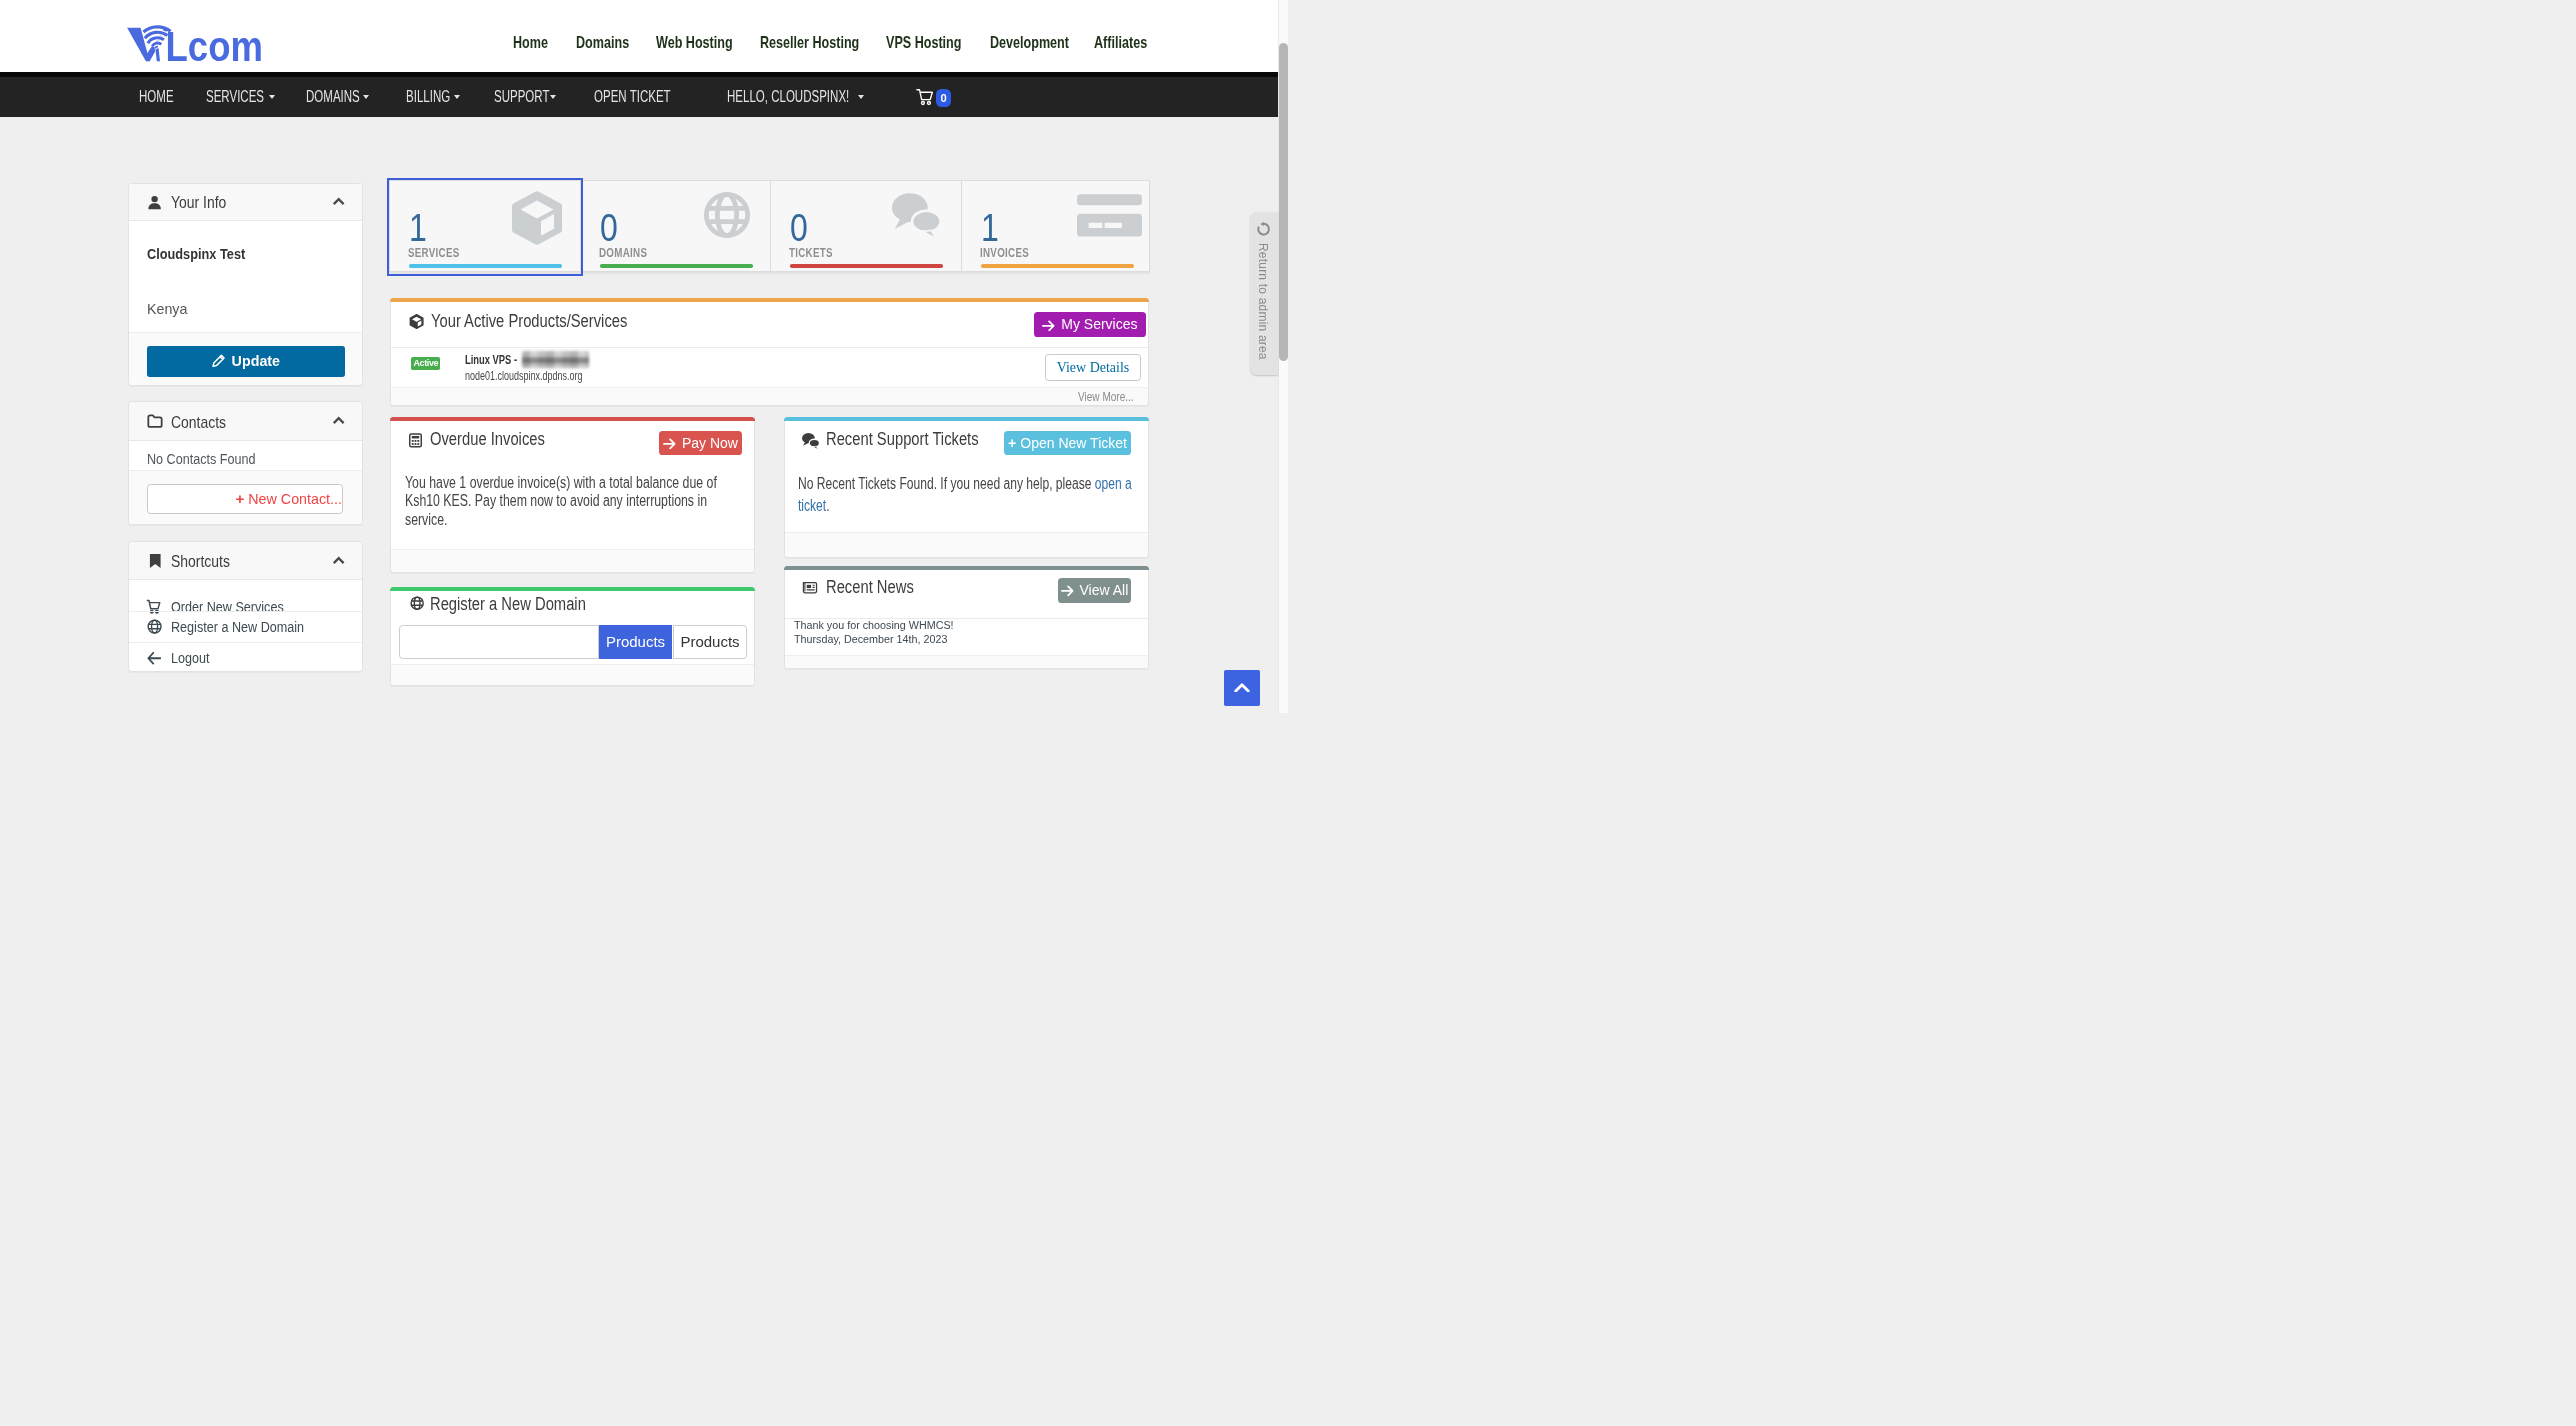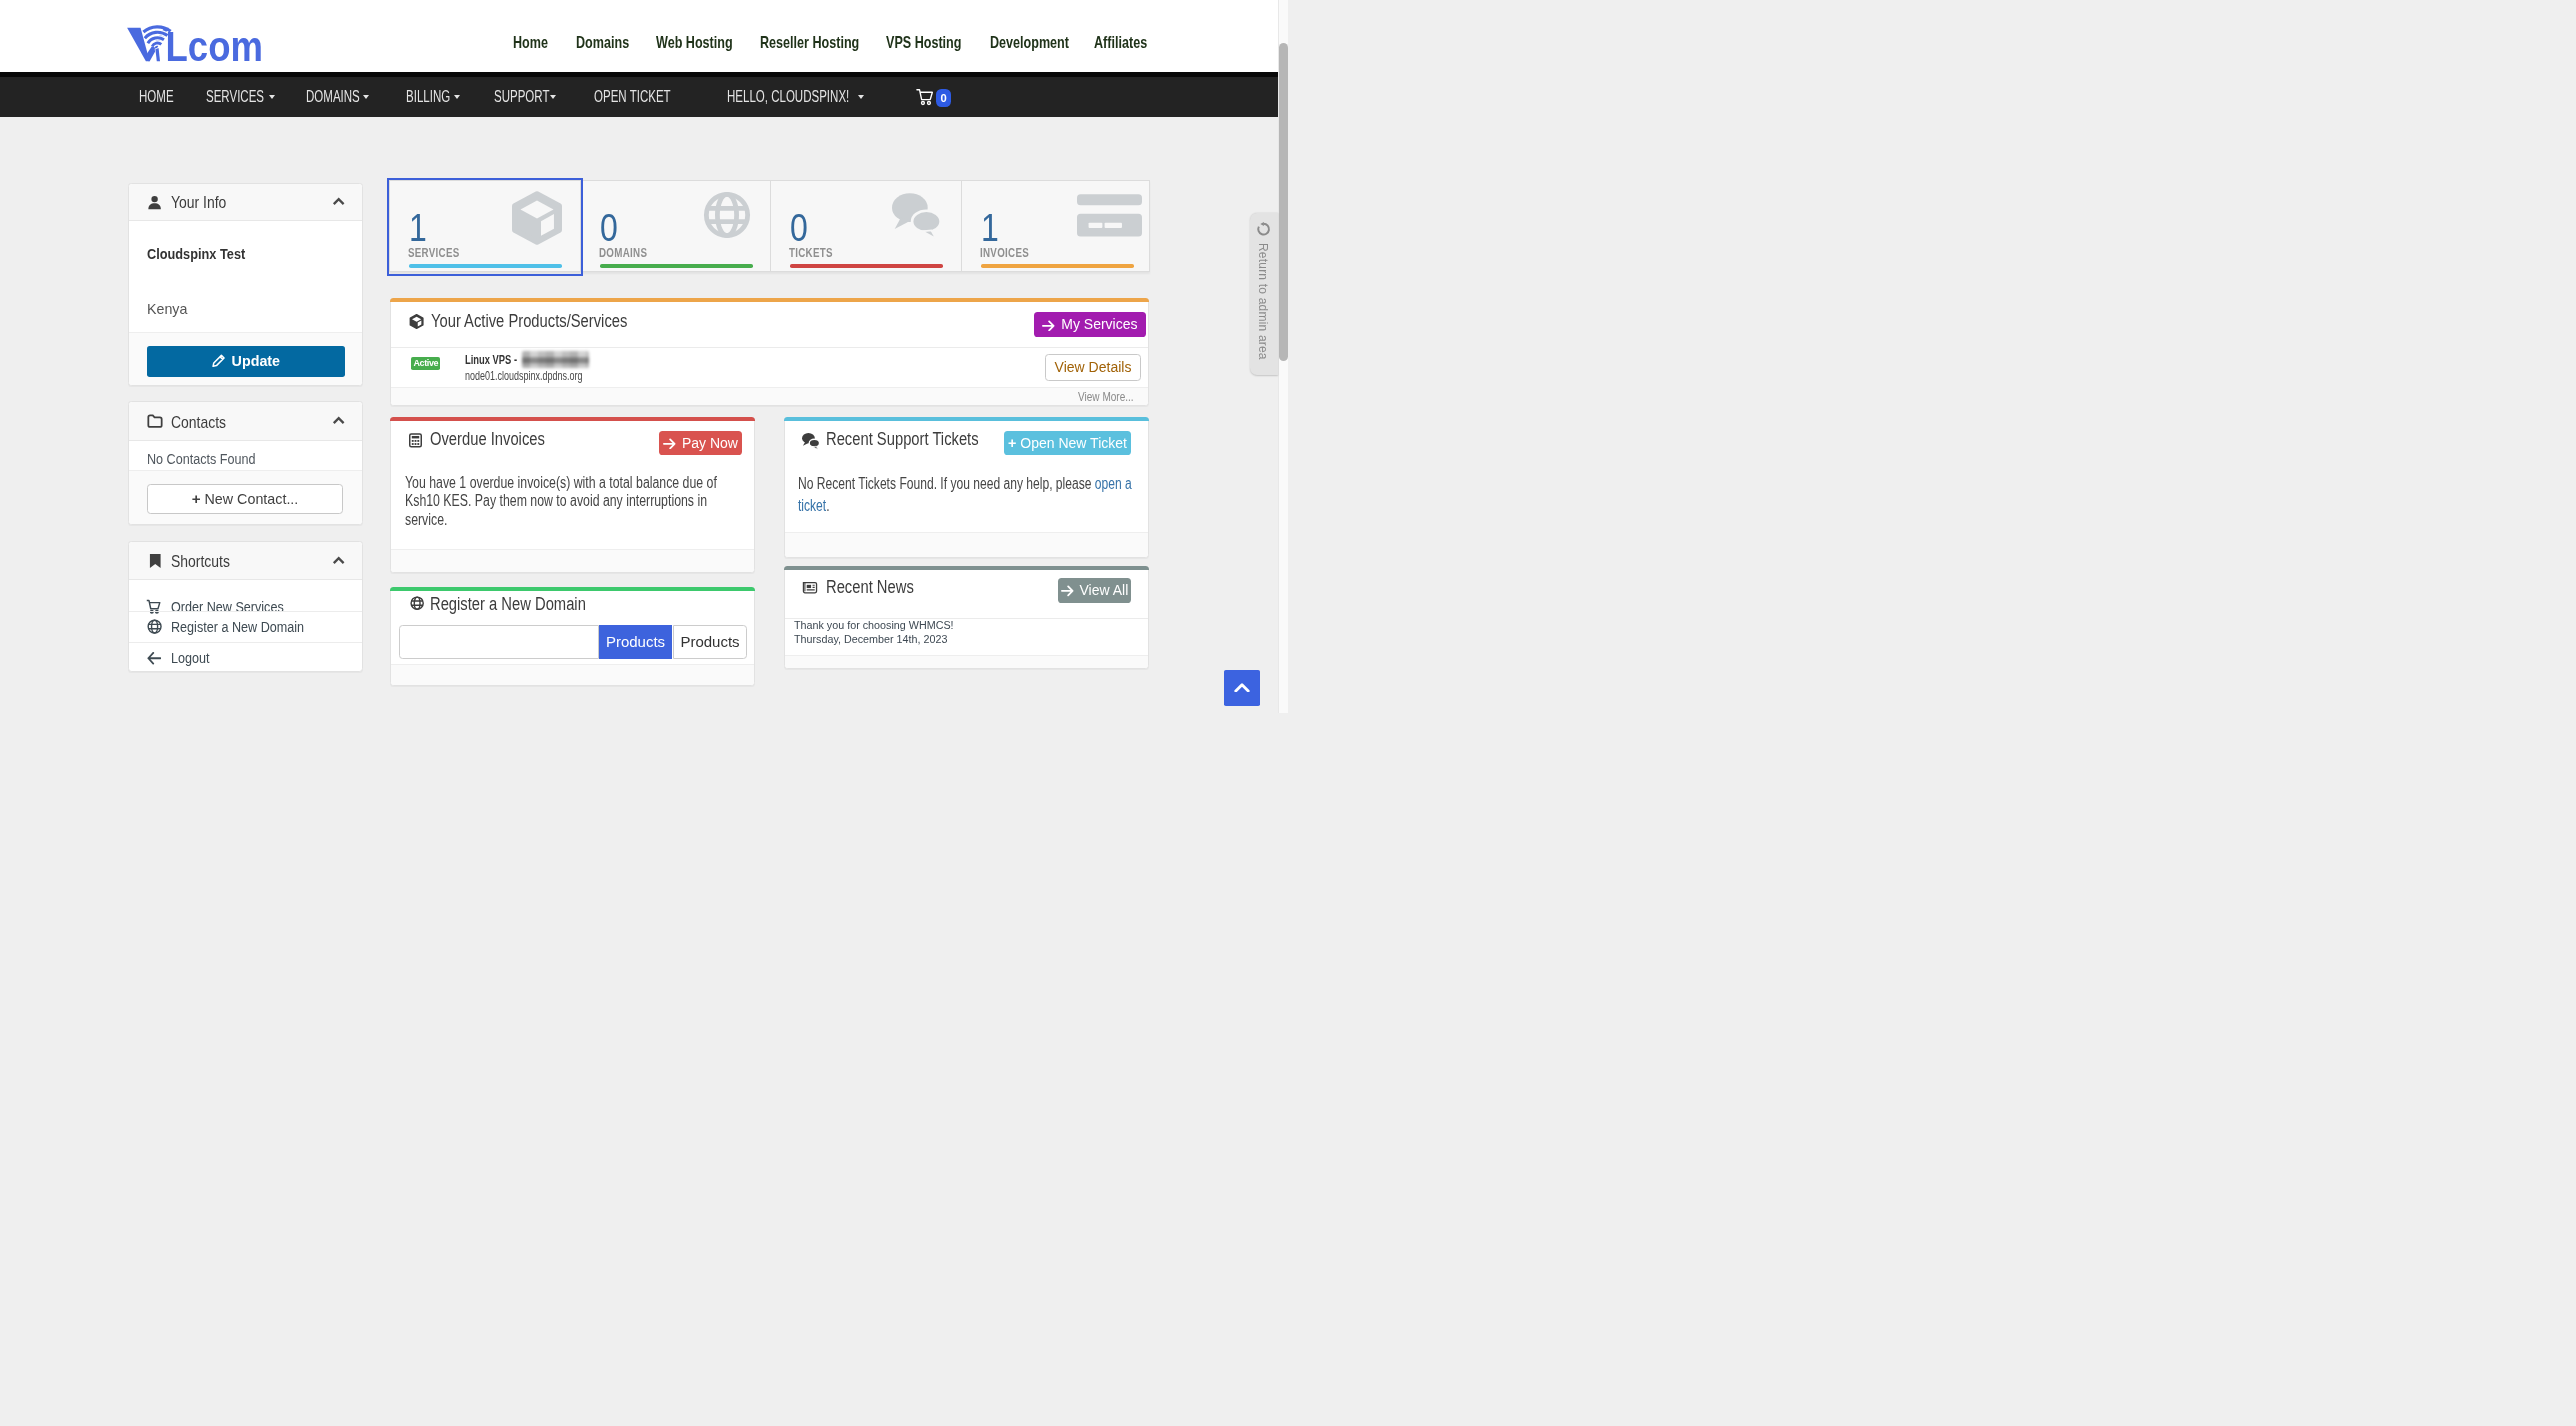--- a/index.html
+++ b/index.html
@@ -129,21 +129,21 @@
       <svg class="abs" style="left:18px;top:11.7px;" width="16" height="14.3" viewBox="0 0 18 16">
           <path d="M1.5,3.5 C1.5,2.4 2.4,1.5 3.5,1.5 H6.5 L8.5,3.8 H14.5 C15.6,3.8 16.5,4.7 16.5,5.8 V12.5 C16.5,13.6 15.6,14.5 14.5,14.5 H3.5 C2.4,14.5 1.5,13.6 1.5,12.5 Z" fill="none" stroke="#3f3f3f" stroke-width="2"></path>
         </svg>
       <div class="stitle" style="left:42px;top:11.7px;">Contacts</div>
       <svg class="abs" style="left:203px;top:13.4px;" width="13.4" height="11.7" viewBox="0 0 15 13">
           <path d="M2,9 L7.5,3.5 L13,9" fill="none" stroke="#4a4a4a" stroke-width="2.6"></path>
         </svg>
     </div>
     <div class="abs" style="left:18px;top:50px;font-size:14px;line-height:14px;color:#50575e;transform:scaleX(0.9);transform-origin:0 0;white-space:nowrap;">No Contacts Found</div>
     <div class="pfoot" style="height:54px;"></div>
-    <div class="btn" style="left:18px;top:82px;width:196px;height:30px;background:#fff;border:0.9px solid #c8c8c8;color:#404040;font-size:14.3px;line-height:28px;">
+    <div class="btn" style="left:18px;top:82px;width:196px;height:30px;background:#fff;border:0.9px solid #c8c8c8;color:#ef4444;font-size:14.3px;line-height:28px;text-align:right;">
       <span style="font-weight:bold;font-size:15.2px;">+</span> New Contact...</div>
   </div>
 
   <div class="panel" style="left:128px;top:541px;width:235px;height:131px;">
     <div class="phead" style="height:38px;text-align:center;">
       <svg class="abs" style="left:20px;top:10.8px;" width="12.5" height="16" viewBox="0 0 14 18">
           <path d="M1,1 H13 V17 L7,12.5 L1,17 Z" fill="#3f3f3f"></path>
         </svg>
       <div class="stitle" style="left:42px;top:10.8px;">Shortcuts</div>
       <svg class="abs" style="left:203px;top:12.5px;" width="13.4" height="11.7" viewBox="0 0 15 13">
@@ -240,21 +240,21 @@
     <div class="ptitle" style="left:40px;top:12.7px;">Your Active Products/Services</div>
     <div class="btn" style="left:643px;top:13.4px;width:112px;height:25px;background:#a21caf;font-size:14px;line-height:25px;">
       <svg style="vertical-align:-1.8px;margin-right:5.4px;" width="13.4" height="11.7" viewBox="0 0 15 13">
           <path d="M1,6.5 H13 M8,1.5 L13,6.5 L8,11.5" fill="none" stroke="#fff" stroke-width="2" stroke-linecap="round" stroke-linejoin="round"></path>
         </svg>My Services</div>
     <div class="divider" style="top:48px;"></div>
     <div class="abs" style="left:20.3px;top:58px;width:29px;height:13px;background:#47ad4d;border-radius:1.8px;color:#fff;font-size:9px;font-weight:bold;text-align:center;line-height:13px;letter-spacing:-0.4px;">Active</div>
     <div class="abs" style="left:74px;top:55px;font-size:12.5px;line-height:12.5px;font-weight:bold;color:#333;transform:scaleX(0.75);transform-origin:0 0;white-space:nowrap;">Linux VPS -</div>
     <div class="abs" style="left:131px;top:52px;width:67px;height:16.7px;border-radius:1.8px;background:repeating-linear-gradient(90deg,#bcbcbc 0 8px,#dedede 8px 16px,#c9c9c9 16px 24px),linear-gradient(180deg,#f2f2f2 0 35%,#9c9c9c 40% 70%,#e6e6e6 75%);background-blend-mode:multiply;filter:blur(1.8px);"></div>
     <div class="abs" style="left:74px;top:71px;font-size:12.5px;line-height:12.5px;color:#474747;transform:scaleX(0.72);transform-origin:0 0;white-space:nowrap;">node01.cloudspinx.dpdns.org</div>
-    <div class="btn" style="left:654px;top:55px;width:96px;height:27px;background:#fff;border:0.9px solid #c9c9c9;color:#a16207;font-size:14px;line-height:25px;">View Details</div>
+    <div class="btn" style="left:654px;top:55px;width:96px;height:27px;background:#fff;border:0.9px solid #c9c9c9;color:#0369a1;font-size:14px;line-height:25px;font-family:Liberation Serif, serif;">View Details</div>
     <div class="pfoot" style="height:18px;"></div>
     <div class="abs" style="left:687px;bottom:0.4px;font-size:13.4px;line-height:14.3px;color:#8a8a8a;transform:scaleX(0.75);transform-origin:0 0;white-space:nowrap;">View More...</div>
   </div>
 
   <div class="panel" style="left:390px;top:417px;width:365px;height:156px;">
     <div class="ptop" style="background:#d4504c;"></div>
     <svg class="abs" style="left:18px;top:14.3px;" width="13" height="16.6" viewBox="0 0 21 23">
         <rect x="1.2" y="1.2" width="18.6" height="20.6" rx="2.5" fill="none" stroke="#3d3d3d" stroke-width="2.4"></rect>
         <rect x="4.5" y="4.5" width="12" height="4" fill="#3d3d3d"></rect>
         <g fill="#3d3d3d">

